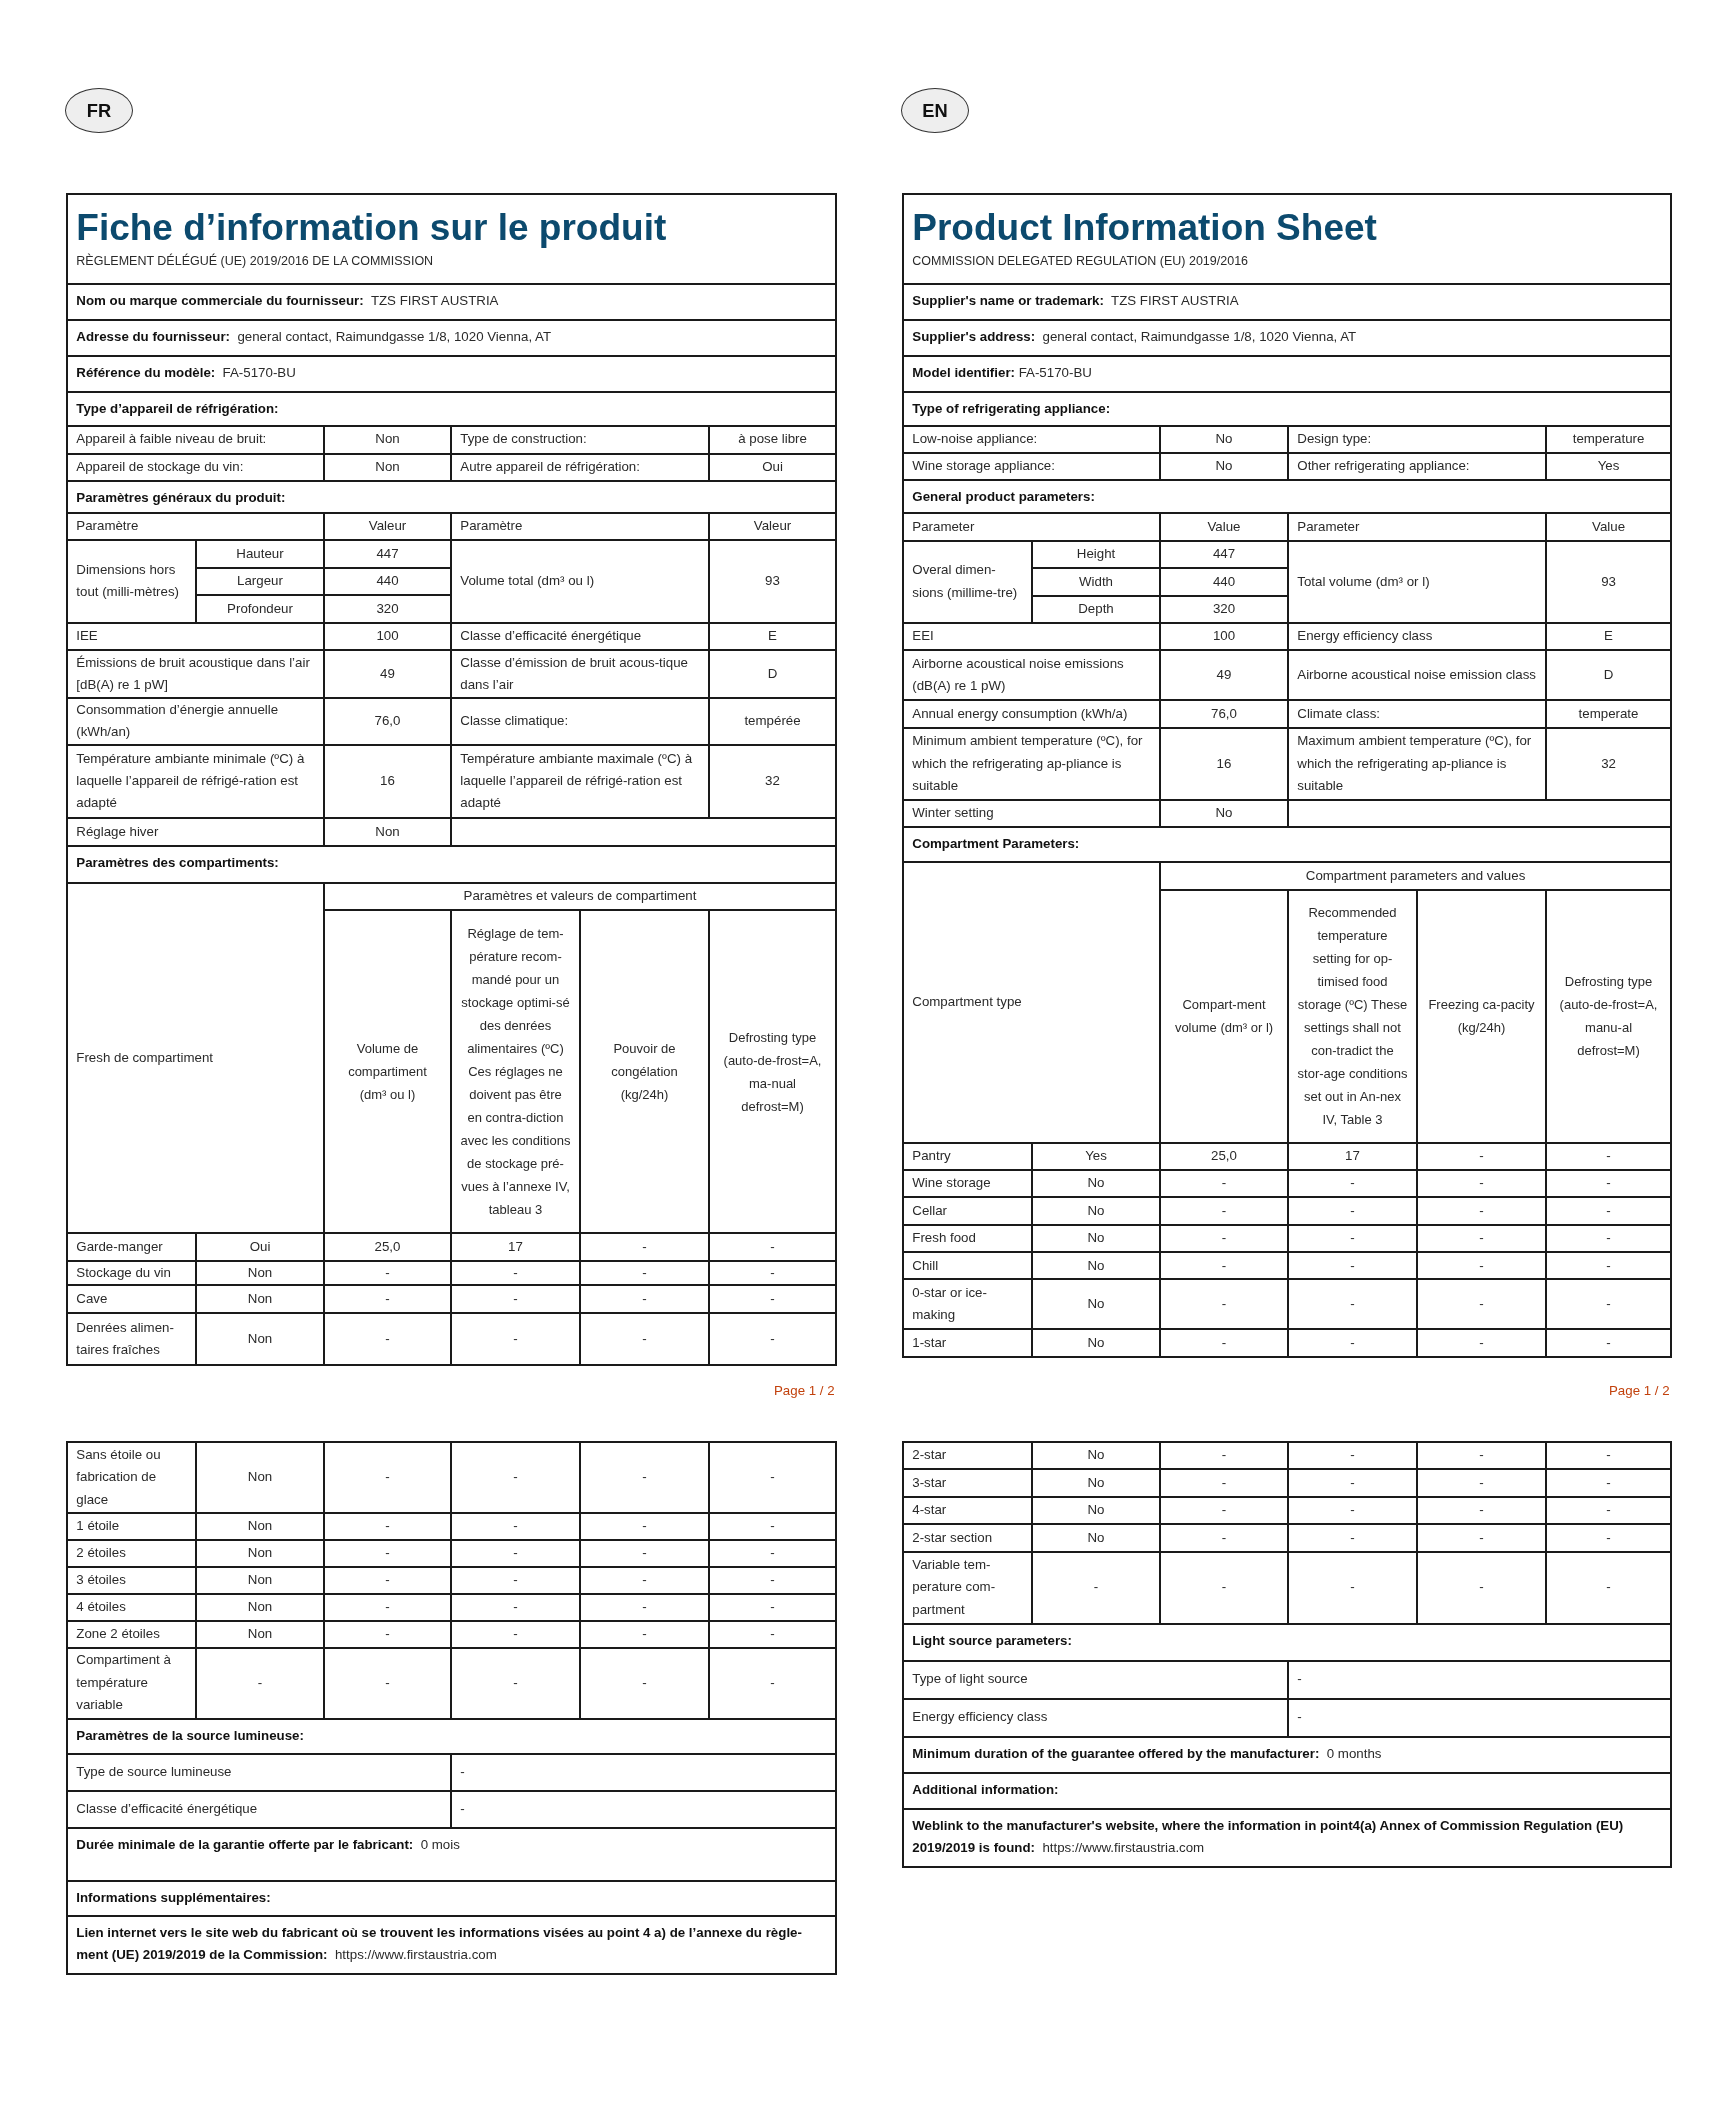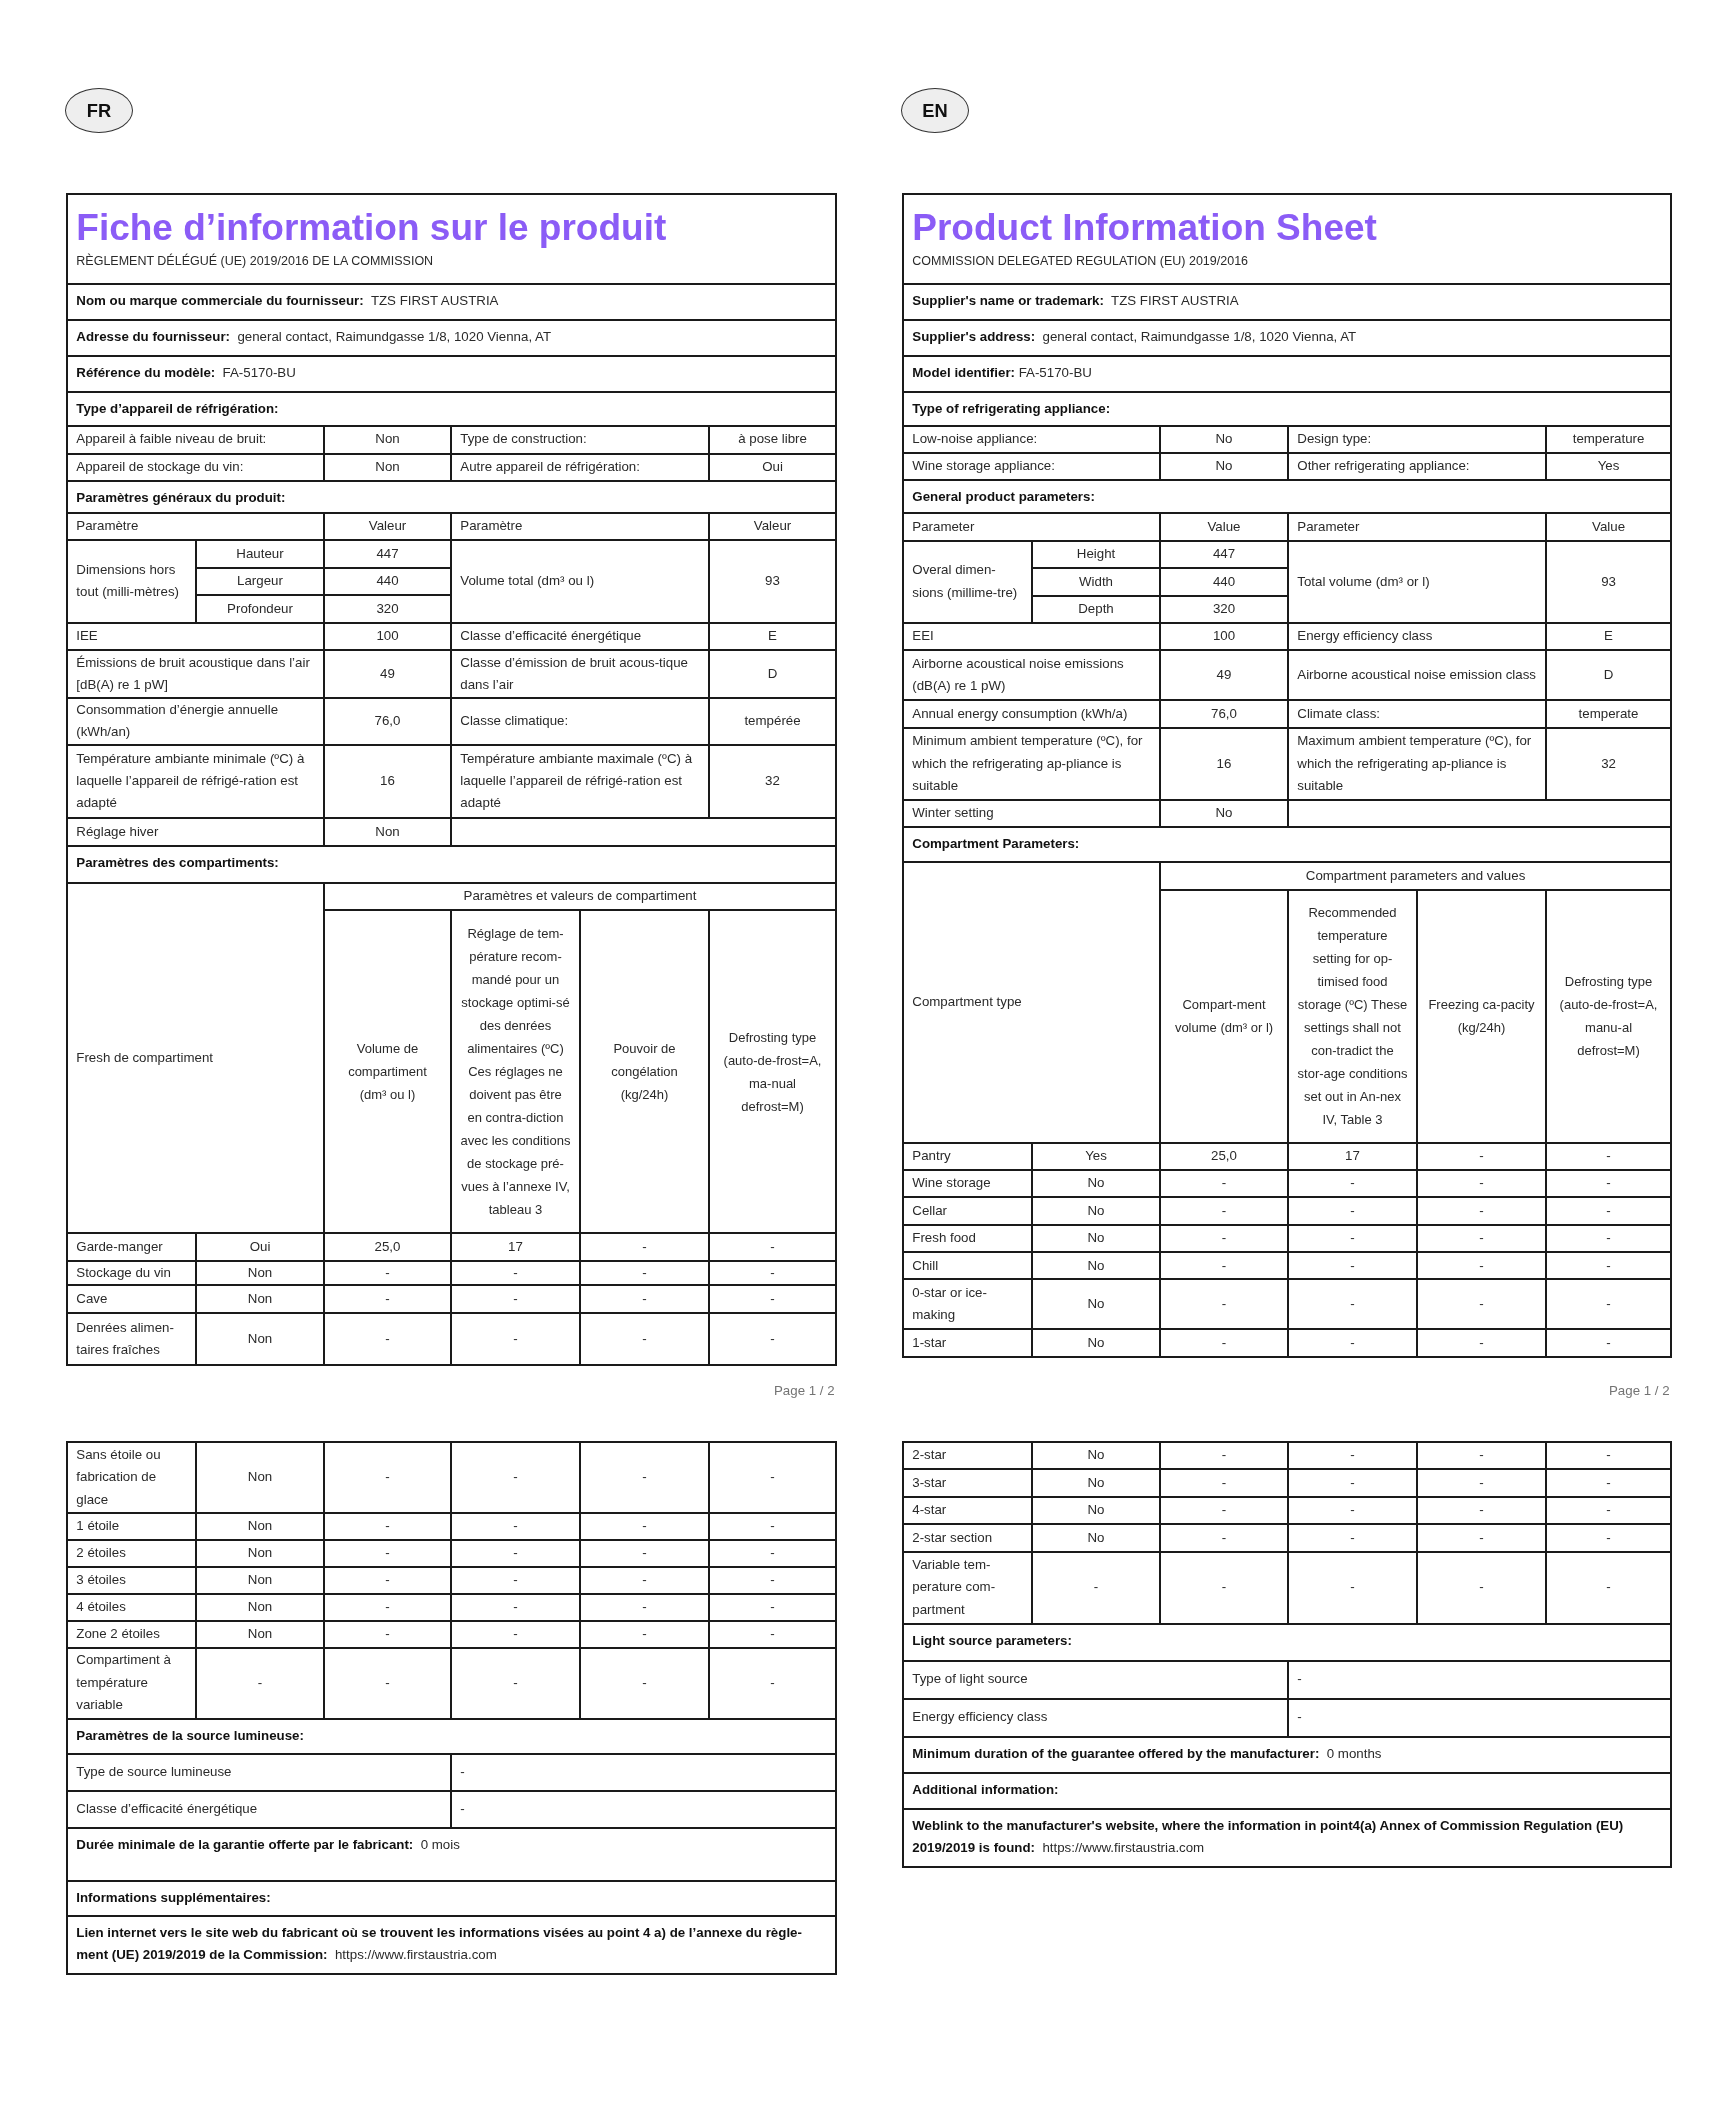--- a/index.html
+++ b/index.html
@@ -2,25 +2,25 @@
 <html style="font-size:13.3px"><head>
 <meta charset="utf-8">
 <style>
   html,body{margin:0;padding:0;background:#fff;}
   body{width:1735px;height:2127px;position:relative;font-family:"Liberation Sans",sans-serif;color:#222;overflow:hidden;}
   .lang{position:absolute;width:66px;height:43px;border:1.7px solid #333;border-radius:50%;background:#eee;display:flex;align-items:center;justify-content:center;font-weight:bold;font-size:18.3px;color:#111;}
   .sheet{position:absolute;border-collapse:collapse;table-layout:fixed;}
   .sheet td{border:2.5px solid #1a1a1a;font-size:13.3px;padding:0 8.3px;vertical-align:middle;line-height:22.4px;color:#2a2a2a;}
   .sheet td.c{text-align:center;}
   .sheet td.b{font-weight:bold;color:#111;}
-  .sheet td.title{font-size:37px;font-weight:bold;color:#8b5cf6;padding-top:11.6px;line-height:42px;vertical-align:top;border-bottom:none;}
+  .sheet td.title{font-size:37px;font-weight:bold;color:#0c4a6e;padding-top:11.6px;line-height:42px;vertical-align:top;border-bottom:none;}
   .sheet td.sub{font-size:12.5px;border-top:none;vertical-align:top;padding-top:1.7px;}
   .sheet td.top{vertical-align:top;padding-top:5px;}
   .sheet td.hdr{font-size:13px;line-height:23px;}
-  .pagelbl{position:absolute;font-size:13.3px;color:#737373;}
+  .pagelbl{position:absolute;font-size:13.3px;color:#c2410c;}
   .lbl{font-weight:bold;color:#111;}
 </style>
 </head>
 <body>
 
 <div class="lang" style="left:65px;top:88px;">FR</div>
 
 <table class="sheet" style="left:66px;top:193px;width:768px;">
   <colgroup>
       <col style="width:129px">

